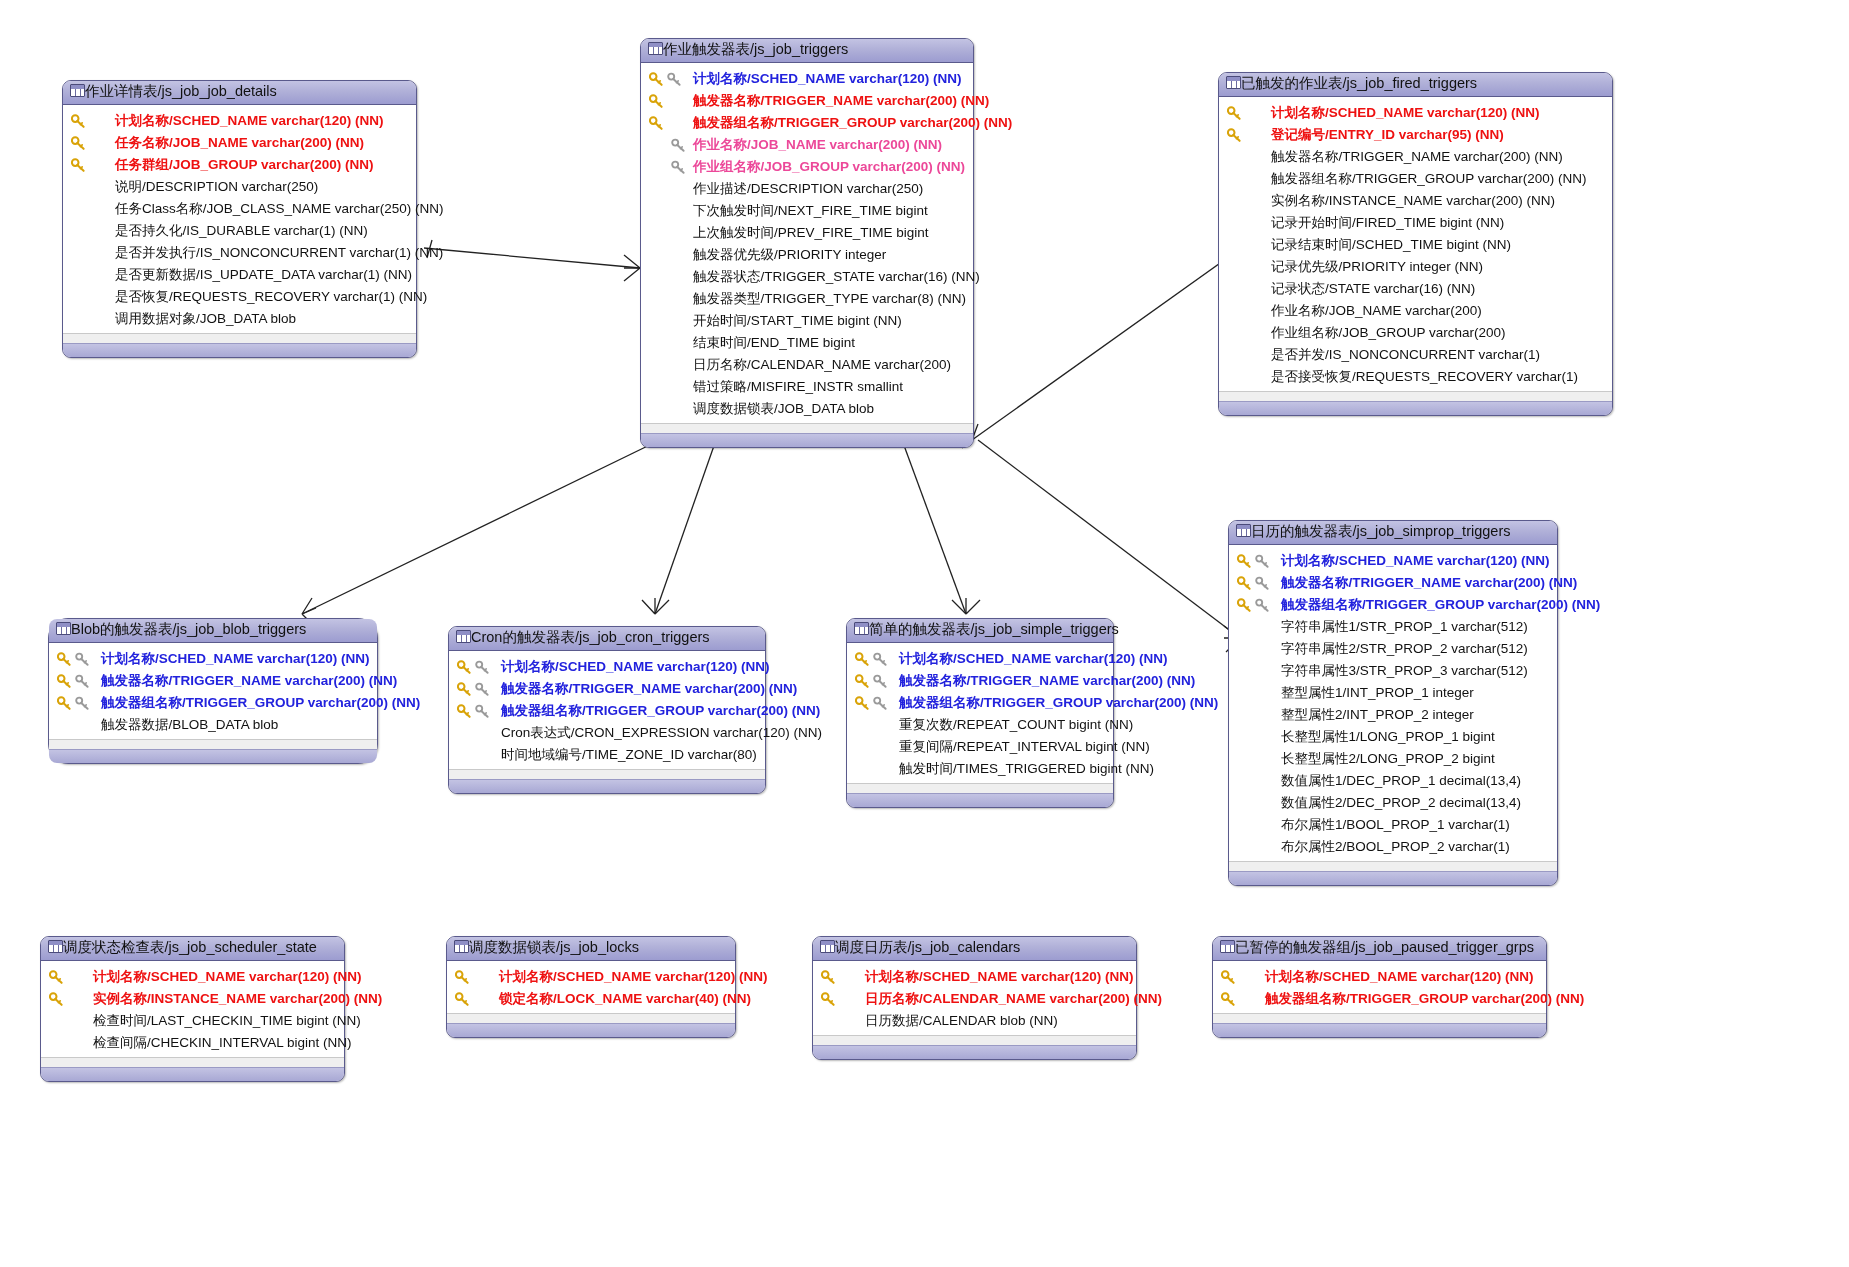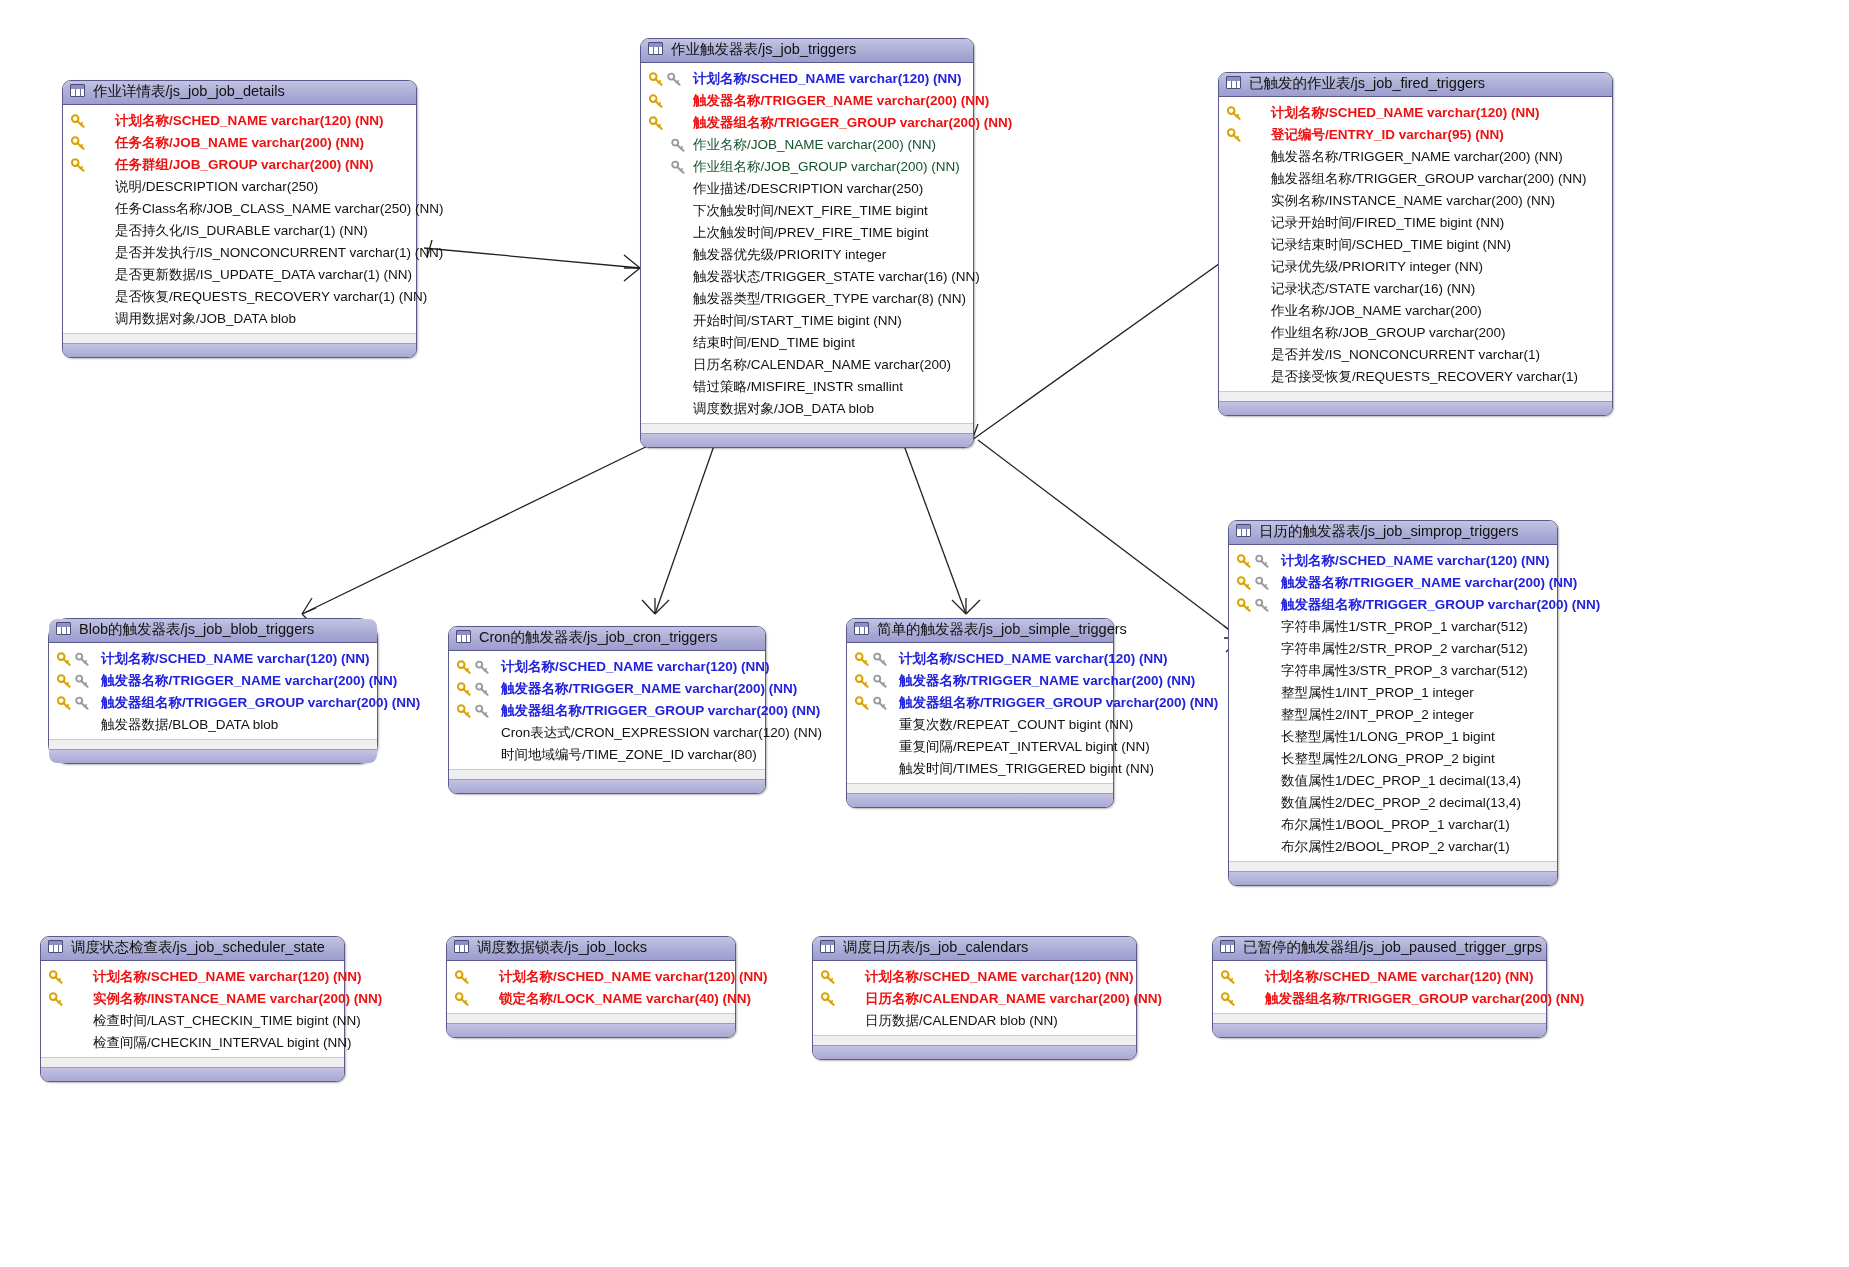--- a/index.html
+++ b/index.html
@@ -4,34 +4,34 @@
 <style>
   html,body{margin:0;padding:0;}
   body{width:1849px;height:1267px;background:#ffffff;font-family:"Liberation Sans","DejaVu Sans",sans-serif;position:relative;overflow:hidden;}
   #canvas{position:absolute;left:0;top:0;width:1849px;height:1267px;}
   #links{position:absolute;left:0;top:0;width:1849px;height:1267px;pointer-events:none;z-index:1;}
 
   .entity{position:absolute;z-index:2;background:#ffffff;border:1px solid #5a5a8c;border-radius:9px 9px 9px 9px;
           box-shadow:1px 1px 2px rgba(0,0,0,0.28);box-sizing:border-box;}
   .ehead{background:linear-gradient(to bottom,#c3c3e3 0%,#b0b0d8 45%,#9c9cd0 100%);
          border-bottom:1px solid #5a5a8c;border-radius:8px 8px 0 0;
-         padding:0 8px 4px 7px;display:flex;align-items:center;gap:8px;height:24px;box-sizing:border-box;}
+         padding:0 8px 4px 7px;display:flex;align-items:center;height:24px;box-sizing:border-box;}
   .etitle{font-size:14.5px;color:#111;white-space:nowrap;line-height:16px;}
   .ebody{padding:5px 0 3px 0;background:#fff;}
   .efoot{height:13px;background:linear-gradient(to bottom,#c3c3e3 0%,#a8a8d4 100%);
          border-top:1px solid #9a9ac4;border-radius:0 0 8px 8px;}
   .footwrap{border-top:1px solid #c9c9c9;background:#efefef;height:9px;}
 
   .row{display:flex;align-items:center;height:22px;padding:0 10px 0 8px;white-space:nowrap;}
   .keys{width:44px;min-width:44px;display:flex;align-items:center;gap:3px;}
   .keys.ind{padding-left:22px;width:44px;min-width:44px;box-sizing:border-box;}
   .fname{font-size:13.5px;line-height:16px;}
   .pk{color:#ee1111;font-weight:bold;}
   .pkfk{color:#2222dd;font-weight:bold;}
-  .fk{color:#14532d;font-weight:normal;}
+  .fk{color:#ec4899;font-weight:bold;}
   .plain{color:#111;font-weight:normal;}
 
   .tbl-icon{width:15px;height:13px;min-width:15px;border:1px solid #4b4b7a;background:#ffffff;
             border-radius:1px;position:relative;box-sizing:border-box;}
   .tbl-icon::before{content:"";position:absolute;left:0;top:0;right:0;height:4px;background:#8f8fc6;}
   .tbl-icon::after{content:"";position:absolute;left:4px;top:4px;bottom:0;width:1px;background:#6b6ba0;
             box-shadow:5px 0 0 0 #6b6ba0;}
 
   .key{width:15px;height:15px;min-width:15px;position:relative;display:inline-block;}
   .key svg{display:block;}
@@ -248,21 +248,21 @@
           <div class="row">
             <span class="keys"></span>
             <span class="fname plain">日历名称/CALENDAR_NAME varchar(200)</span>
           </div>
           <div class="row">
             <span class="keys"></span>
             <span class="fname plain">错过策略/MISFIRE_INSTR smallint</span>
           </div>
           <div class="row">
             <span class="keys"></span>
-            <span class="fname plain">调度数据对象/JOB_DATA blob</span>
+            <span class="fname plain">调度数据锁表/JOB_DATA blob</span>
           </div>
         </div>
         <div class="footwrap"></div>
         <div class="efoot"></div>
       </div>
       <div class="entity" style="left: 1218px; top: 72px; width: 395px;">
         <div class="ehead">
           <span class="tbl-icon"></span>
           <span class="etitle">已触发的作业表/js_job_fired_triggers</span>
         </div>

